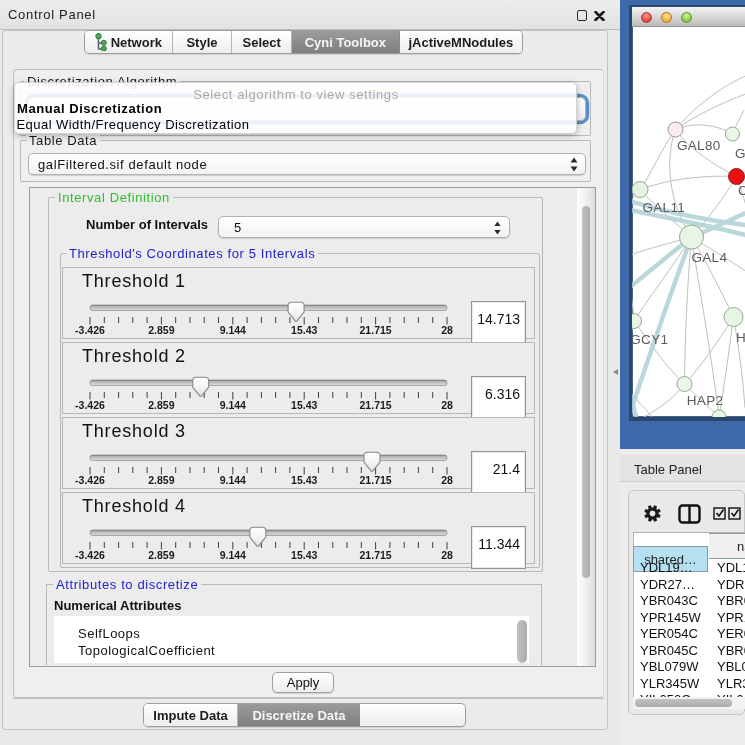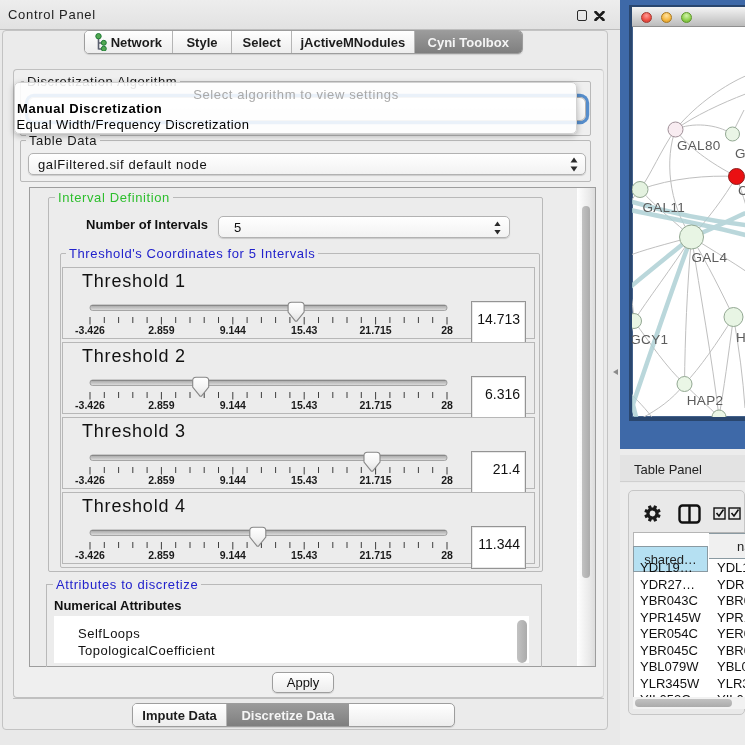--- a/index.html
+++ b/index.html
@@ -71,22 +71,22 @@
     <div class="s" style="width:88px;">
       <svg width="12" height="18" viewBox="0 0 12 18" style="margin-right:4px;">
         <path d="M3.5 4 V16.5 M3.5 10 H8 M3.5 16 H8" stroke="#5a5f6e" stroke-width="1.6" fill="none"></path>
         <circle cx="3.5" cy="3.2" r="2.7" fill="#52a852" stroke="#1e7a35" stroke-width="1"></circle>
         <circle cx="8.8" cy="9.8" r="2.5" fill="#52a852" stroke="#1e7a35" stroke-width="1"></circle>
         <circle cx="8.8" cy="15.7" r="2.5" fill="#52a852" stroke="#1e7a35" stroke-width="1"></circle>
       </svg>
       Network</div>
     <div class="s" style="width:60px;">Style</div>
     <div class="s" style="width:60px;">Select</div>
+    <div class="s sel" style="width:108px;">Cyni Toolbox</div>
     <div class="s" style="width:123px;">jActiveMNodules</div>
-    <div class="s sel" style="width:108px;">Cyni Toolbox</div>
   </div>
 
   <div class="group" style="left:20px;top:81px;width:571px;height:55px;"></div>
   <div class="glabel" style="left:24px;top:74px;color:#1a1a1a;background:#efefef;">Discretization Algorithm</div>
 
   <div class="abs" style="left:28px;top:97px;width:558px;height:24px;border-radius:6px;
        background:linear-gradient(#ffffff,#f0f0f0);border:1px solid #b2b2b2;
        box-shadow:0 0 0 3.2px rgba(77,135,200,0.95);"></div>
 
   <div class="group" style="left:20px;top:140px;width:571px;height:42px;"></div>
@@ -359,21 +359,21 @@
     <div class="abs" style="left:2.5px;top:17.5px;font-size:13px;font-weight:bold;color:#000;letter-spacing:0.55px;">Manual Discretization</div>
     <div class="abs" style="left:2px;top:33.5px;font-size:13px;color:#000;letter-spacing:0.45px;">Equal Width/Frequency Discretization</div>
   </div>
 
   <div class="abs" style="left:272px;top:672px;width:62px;height:21px;border:1px solid #9e9e9e;
        border-radius:5px;background:linear-gradient(#ffffff,#ededed);
        font-size:13px;color:#111;text-align:center;line-height:19px;
        box-shadow:0 1px 1px rgba(0,0,0,0.12);">Apply</div>
 
   <div class="abs" style="left:13px;top:698px;width:591px;height:1px;background:#c0c0c0;"></div>
-  <div class="seg" style="left:132px;top:703px;width:323px;height:24px;text-align:right;">
+  <div class="seg" style="left:143px;top:703px;width:323px;height:24px;text-align:right;">
     <div class="s" style="width:94px;">Impute Data</div>
     <div class="s sel" style="width:122px;">Discretize Data</div>
   </div>
 
   <svg class="abs" style="left:613px;top:369px;" width="5" height="6" viewBox="0 0 5 6">
     <path d="M5 0 L5 6 L0 3 Z" fill="#8a8a8a"></path>
   </svg>
 
   <div class="abs" style="left:620px;top:0;width:125px;height:449px;background:#3e69a8;"></div>
 

